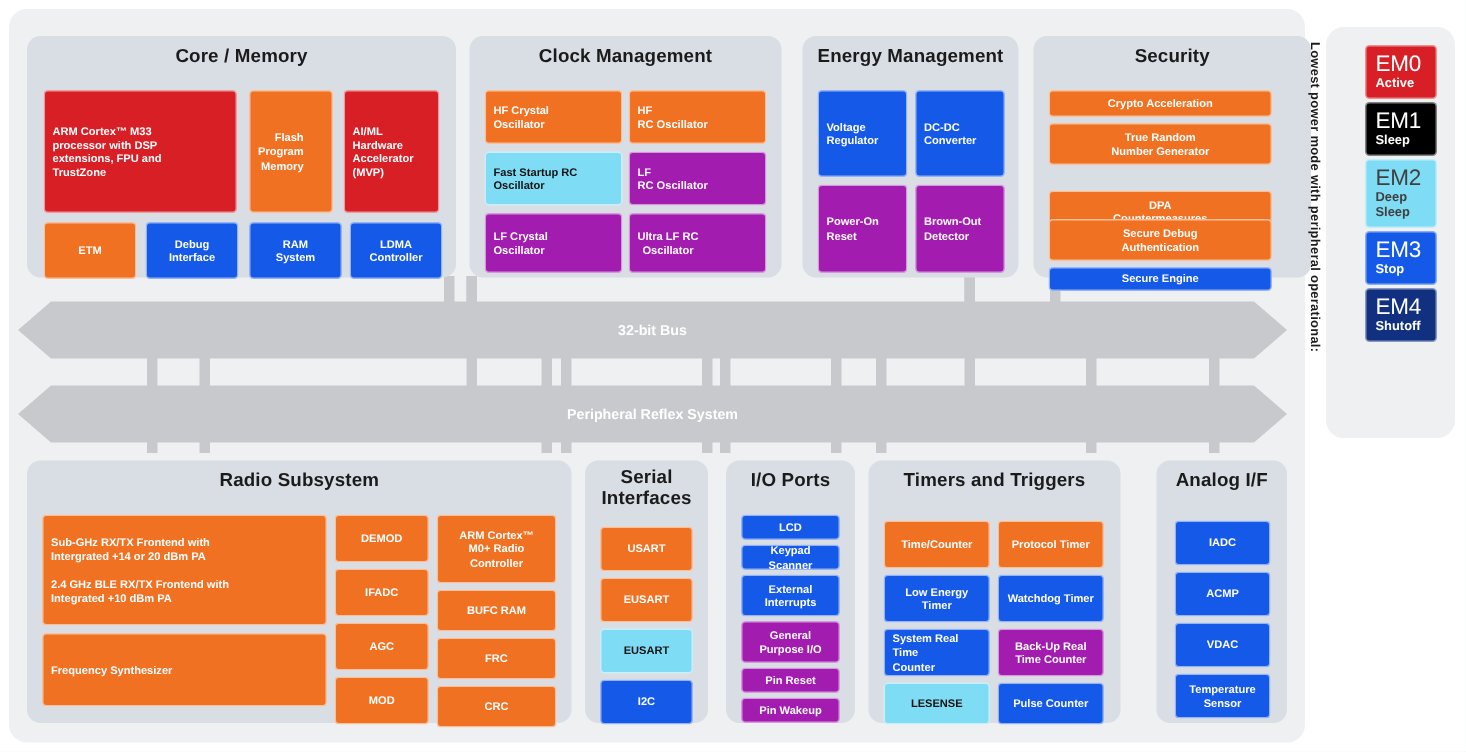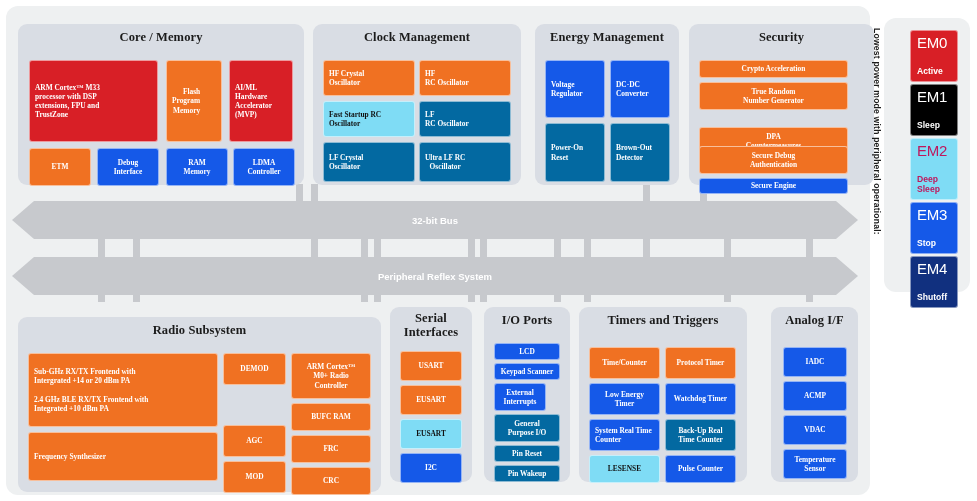--- a/index.html
+++ b/index.html
@@ -11,39 +11,39 @@
 
   
   .chip-card{position:absolute;left:6px;top:6px;width:864px;height:489px;
              background:#eef0f1;border-radius:12px;}
 
   
   .em-card{position:absolute;left:884px;top:18px;width:86px;height:274px;
            background:#eef0f1;border-radius:12px;}
 
   
-  .panel{position:absolute;background:#d9dde4;border-radius:9px;font-family:Liberation Serif, serif;}
+  .panel{position:absolute;background:#d9dde4;border-radius:9px;}
   .panel-title{position:absolute;left:0;right:0;top:6px;text-align:center;
                font-size:12.5px;font-weight:700;color:#1b1b1b;line-height:14px;
                letter-spacing:.1px;}
   .panel-title.two{top:4px;}
 
   
   .blk{position:absolute;border-radius:3px;box-sizing:border-box;
        display:flex;align-items:center;color:#ffffff;
        font-size:7.4px;font-weight:700;line-height:9.2px;
        padding:4px 5px;white-space:pre-line;
        border:1px solid rgba(255,255,255,.55);}
   .blk.c{justify-content:center;text-align:center;}
   .blk.l{justify-content:flex-start;text-align:left;}
 
   .red    {background:#d81f26;}
   .orange {background:#f07122;}
   .blue   {background:#1559e8;}
-  .navy   {background:#0369a1;}
+  .navy   {background:#a21caf;}
   .cyan   {background:#7fdcf5;color:#0c0c0c;}
 
   .blk.cyan{color:#111;}
 
   
   .bus{position:absolute;height:38px;}
   .bus .bar{position:absolute;left:22px;right:22px;top:0;height:38px;
             background:#c7c9cd;}
   .bus .tipL,.bus .tipR{position:absolute;top:0;width:0;height:0;
             border-top:19px solid transparent;border-bottom:19px solid transparent;}
@@ -59,22 +59,22 @@
   
   .em-vtext{position:absolute;left:-2px;top:10px;width:210px;height:14px;
             transform:rotate(90deg);transform-origin:left top;
             font-size:8.6px;font-weight:600;color:#1b1b1b;
             letter-spacing:.2px;white-space:nowrap;}
   .em-col{position:absolute;left:26px;top:12px;width:48px;}
   .em-blk{position:relative;border-radius:3px;box-sizing:border-box;
           padding:4px 0 5px 6px;margin-bottom:2px;color:#fff;
           border:1px solid rgba(255,255,255,.5);}
   .em-num{font-size:15px;font-weight:400;line-height:15px;letter-spacing:-.2px;}
-  .em-sub{font-size:8.6px;font-weight:700;line-height:10px;white-space:pre-line;margin-top:16px;}
-  .em-blk.cyan .em-num,.em-blk.cyan .em-sub{color:#be185d;}
+  .em-sub{font-size:8.6px;font-weight:700;line-height:10px;white-space:pre-line;}
+  .em-blk.cyan .em-num,.em-blk.cyan .em-sub{color:#404040;}
 </style>
 </head>
 <body>
 
 <div id="root">
 
   <div class="chip-card">
 
     <div class="stub" style="left:290px;top:178px;height:32px;"></div>
     <div class="stub" style="left:305px;top:178px;height:32px;"></div>
@@ -119,21 +119,21 @@
 Program
 Memory</div>
       <div class="blk red l" style="left:211px;top:36px;width:64px;height:82px;">AI/ML
 Hardware
 Accelerator
 (MVP)</div>
       <div class="blk orange c" style="left:11px;top:124px;width:62px;height:38px;">ETM</div>
       <div class="blk blue c" style="left:79px;top:124px;width:62px;height:38px;">Debug
 Interface</div>
       <div class="blk blue c" style="left:148px;top:124px;width:62px;height:38px;">RAM
-Memory</div>
+System</div>
       <div class="blk blue c" style="left:215px;top:124px;width:62px;height:38px;">LDMA
 Controller</div>
     </div>
 
     <div class="panel" style="left:307px;top:18px;width:208px;height:161px;">
       <div class="panel-title">Clock Management</div>
       <div class="blk orange l" style="left:10px;top:36px;width:92px;height:36px;">HF Crystal
 Oscillator</div>
       <div class="blk orange l" style="left:106px;top:36px;width:92px;height:36px;">HF
 RC Oscillator</div>
@@ -164,29 +164,30 @@
       <div class="blk orange c" style="left:10px;top:36px;width:149px;height:18px;">Crypto Acceleration</div>
       <div class="blk orange c" style="left:10px;top:58px;width:149px;height:28px;">True Random
 Number Generator</div>
       <div class="blk orange c" style="left:10px;top:90px;width:149px;height:28px;margin-top:13px;">DPA
 Countermeasures</div>
       <div class="blk orange c" style="left:10px;top:122px;width:149px;height:28px;">Secure Debug
 Authentication</div>
       <div class="blk blue c" style="left:10px;top:154px;width:149px;height:16px;">Secure Engine</div>
     </div>
 
-    <div class="panel" style="left:12px;top:311px;width:363px;height:175px;">
+    <div class="panel" style="left:12px;top:301px;width:363px;height:175px;">
       <div class="panel-title">Radio Subsystem</div>
       <div class="blk orange l" style="left:10px;top:36px;width:190px;height:74px;">Sub-GHz RX/TX Frontend with
 Intergrated +14 or 20 dBm PA
 
 2.4 GHz BLE RX/TX Frontend with
 Integrated +10 dBm PA</div>
       <div class="blk orange l" style="left:10px;top:115px;width:190px;height:49px;">Frequency Synthesizer</div>
       <div class="blk orange c" style="left:205px;top:36px;width:63px;height:32px;">DEMOD</div>
+      <div class="blk orange c" style="left:205px;top:72px;width:63px;height:32px;">IFADC</div>
       <div class="blk orange c" style="left:205px;top:108px;width:63px;height:32px;">AGC</div>
       <div class="blk orange c" style="left:205px;top:144px;width:63px;height:32px;">MOD</div>
       <div class="blk orange c" style="left:273px;top:36px;width:80px;height:46px;">ARM Cortex™
 M0+ Radio
 Controller</div>
       <div class="blk orange c" style="left:273px;top:86px;width:80px;height:28px;">BUFC RAM</div>
       <div class="blk orange c" style="left:273px;top:118px;width:80px;height:28px;">FRC</div>
       <div class="blk orange c" style="left:273px;top:150px;width:80px;height:28px;">CRC</div>
     </div>
 
@@ -196,21 +197,21 @@
       <div class="blk orange c" style="left:10px;top:44px;width:62px;height:30px;">USART</div>
       <div class="blk orange c" style="left:10px;top:78px;width:62px;height:30px;">EUSART</div>
       <div class="blk cyan c" style="left:10px;top:112px;width:62px;height:30px;">EUSART</div>
       <div class="blk blue c" style="left:10px;top:146px;width:62px;height:30px;">I2C</div>
     </div>
 
     <div class="panel" style="left:478px;top:301px;width:86px;height:175px;">
       <div class="panel-title">I/O Ports</div>
       <div class="blk blue c" style="left:10px;top:36px;width:66px;height:17px;">LCD</div>
       <div class="blk blue c" style="left:10px;top:56px;width:66px;height:17px;">Keypad Scanner</div>
-      <div class="blk blue c" style="left:10px;top:76px;width:52px;height:28px;">External
+      <div class="blk blue c" style="left:10px;top:76px;width:66px;height:28px;">External
 Interrupts</div>
       <div class="blk navy c" style="left:10px;top:107px;width:66px;height:28px;">General
 Purpose I/O</div>
       <div class="blk navy c" style="left:10px;top:138px;width:66px;height:17px;">Pin Reset</div>
       <div class="blk navy c" style="left:10px;top:158px;width:66px;height:17px;">Pin Wakeup</div>
     </div>
 
     <div class="panel" style="left:573px;top:301px;width:168px;height:175px;">
       <div class="panel-title">Timers and Triggers</div>
       <div class="blk orange c" style="left:10px;top:40px;width:71px;height:32px;">Time/Counter</div>

